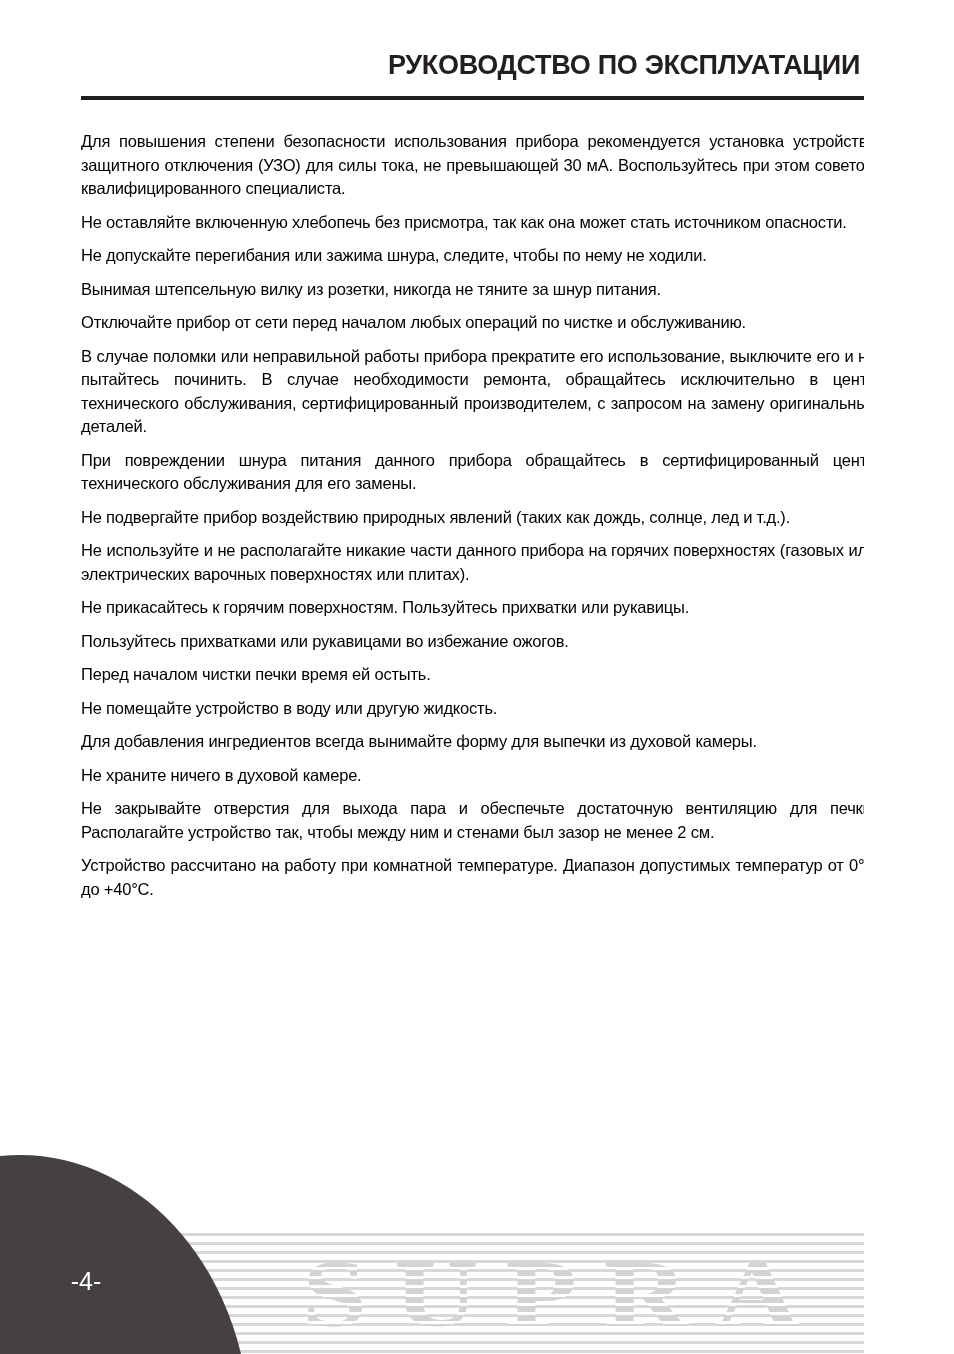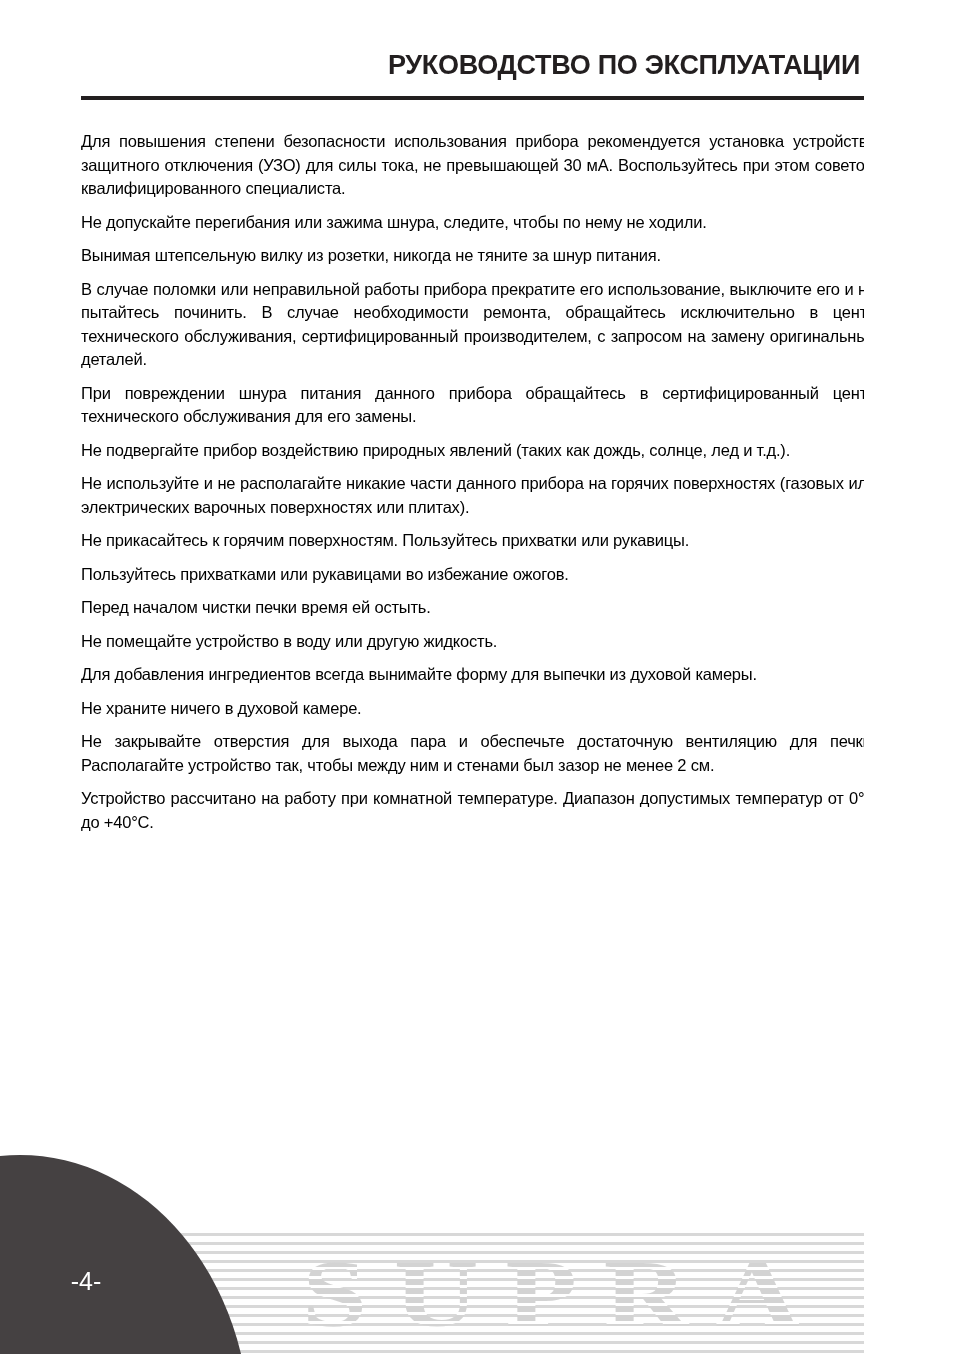--- a/index.html
+++ b/index.html
@@ -118,22 +118,24 @@
 <body>
 
 <div class="page">
 
   <div class="header-title">РУКОВОДСТВО ПО ЭКСПЛУАТАЦИИ</div>
 
   <div class="header-rule"></div>
 
   <div class="content">
     <p>Для повышения степени безопасности использования прибора рекомендуется установка устройства защитного отключения (УЗО) для силы тока, не превышающей 30 мА. Воспользуйтесь при этом советом квалифицированного специалиста.</p>
+    <p>Не оставляйте включенную хлебопечь без присмотра, так как она может стать источником опасности.</p>
     <p>Не допускайте перегибания или зажима шнура, следите, чтобы по нему не ходили.</p>
     <p>Вынимая штепсельную вилку из розетки, никогда не тяните за шнур питания.</p>
+    <p>Отключайте прибор от сети перед началом любых операций по чистке и обслуживанию.</p>
     <p>В случае поломки или неправильной работы прибора прекратите его использование, выключите его и не пытайтесь починить. В случае необходимости ремонта, обращайтесь исключительно в центр технического обслуживания, сертифицированный производителем, с запросом на замену оригинальных деталей.</p>
     <p>При повреждении шнура питания данного прибора обращайтесь в сертифицированный центр технического обслуживания для его замены.</p>
     <p>Не подвергайте прибор воздействию природных явлений (таких как дождь, солнце, лед и т.д.).</p>
     <p>Не используйте и не располагайте никакие части данного прибора на горячих поверхностях (газовых или электрических варочных поверхностях или плитах).</p>
     <p>Не прикасайтесь к горячим поверхностям. Пользуйтесь прихватки или рукавицы.</p>
     <p>Пользуйтесь прихватками или рукавицами во избежание ожогов.</p>
     <p>Перед началом чистки печки время ей остыть.</p>
     <p>Не помещайте устройство в воду или другую жидкость.</p>
     <p>Для добавления ингредиентов всегда вынимайте форму для выпечки из духовой камеры.</p>
     <p>Не храните ничего в духовой камере.</p>

